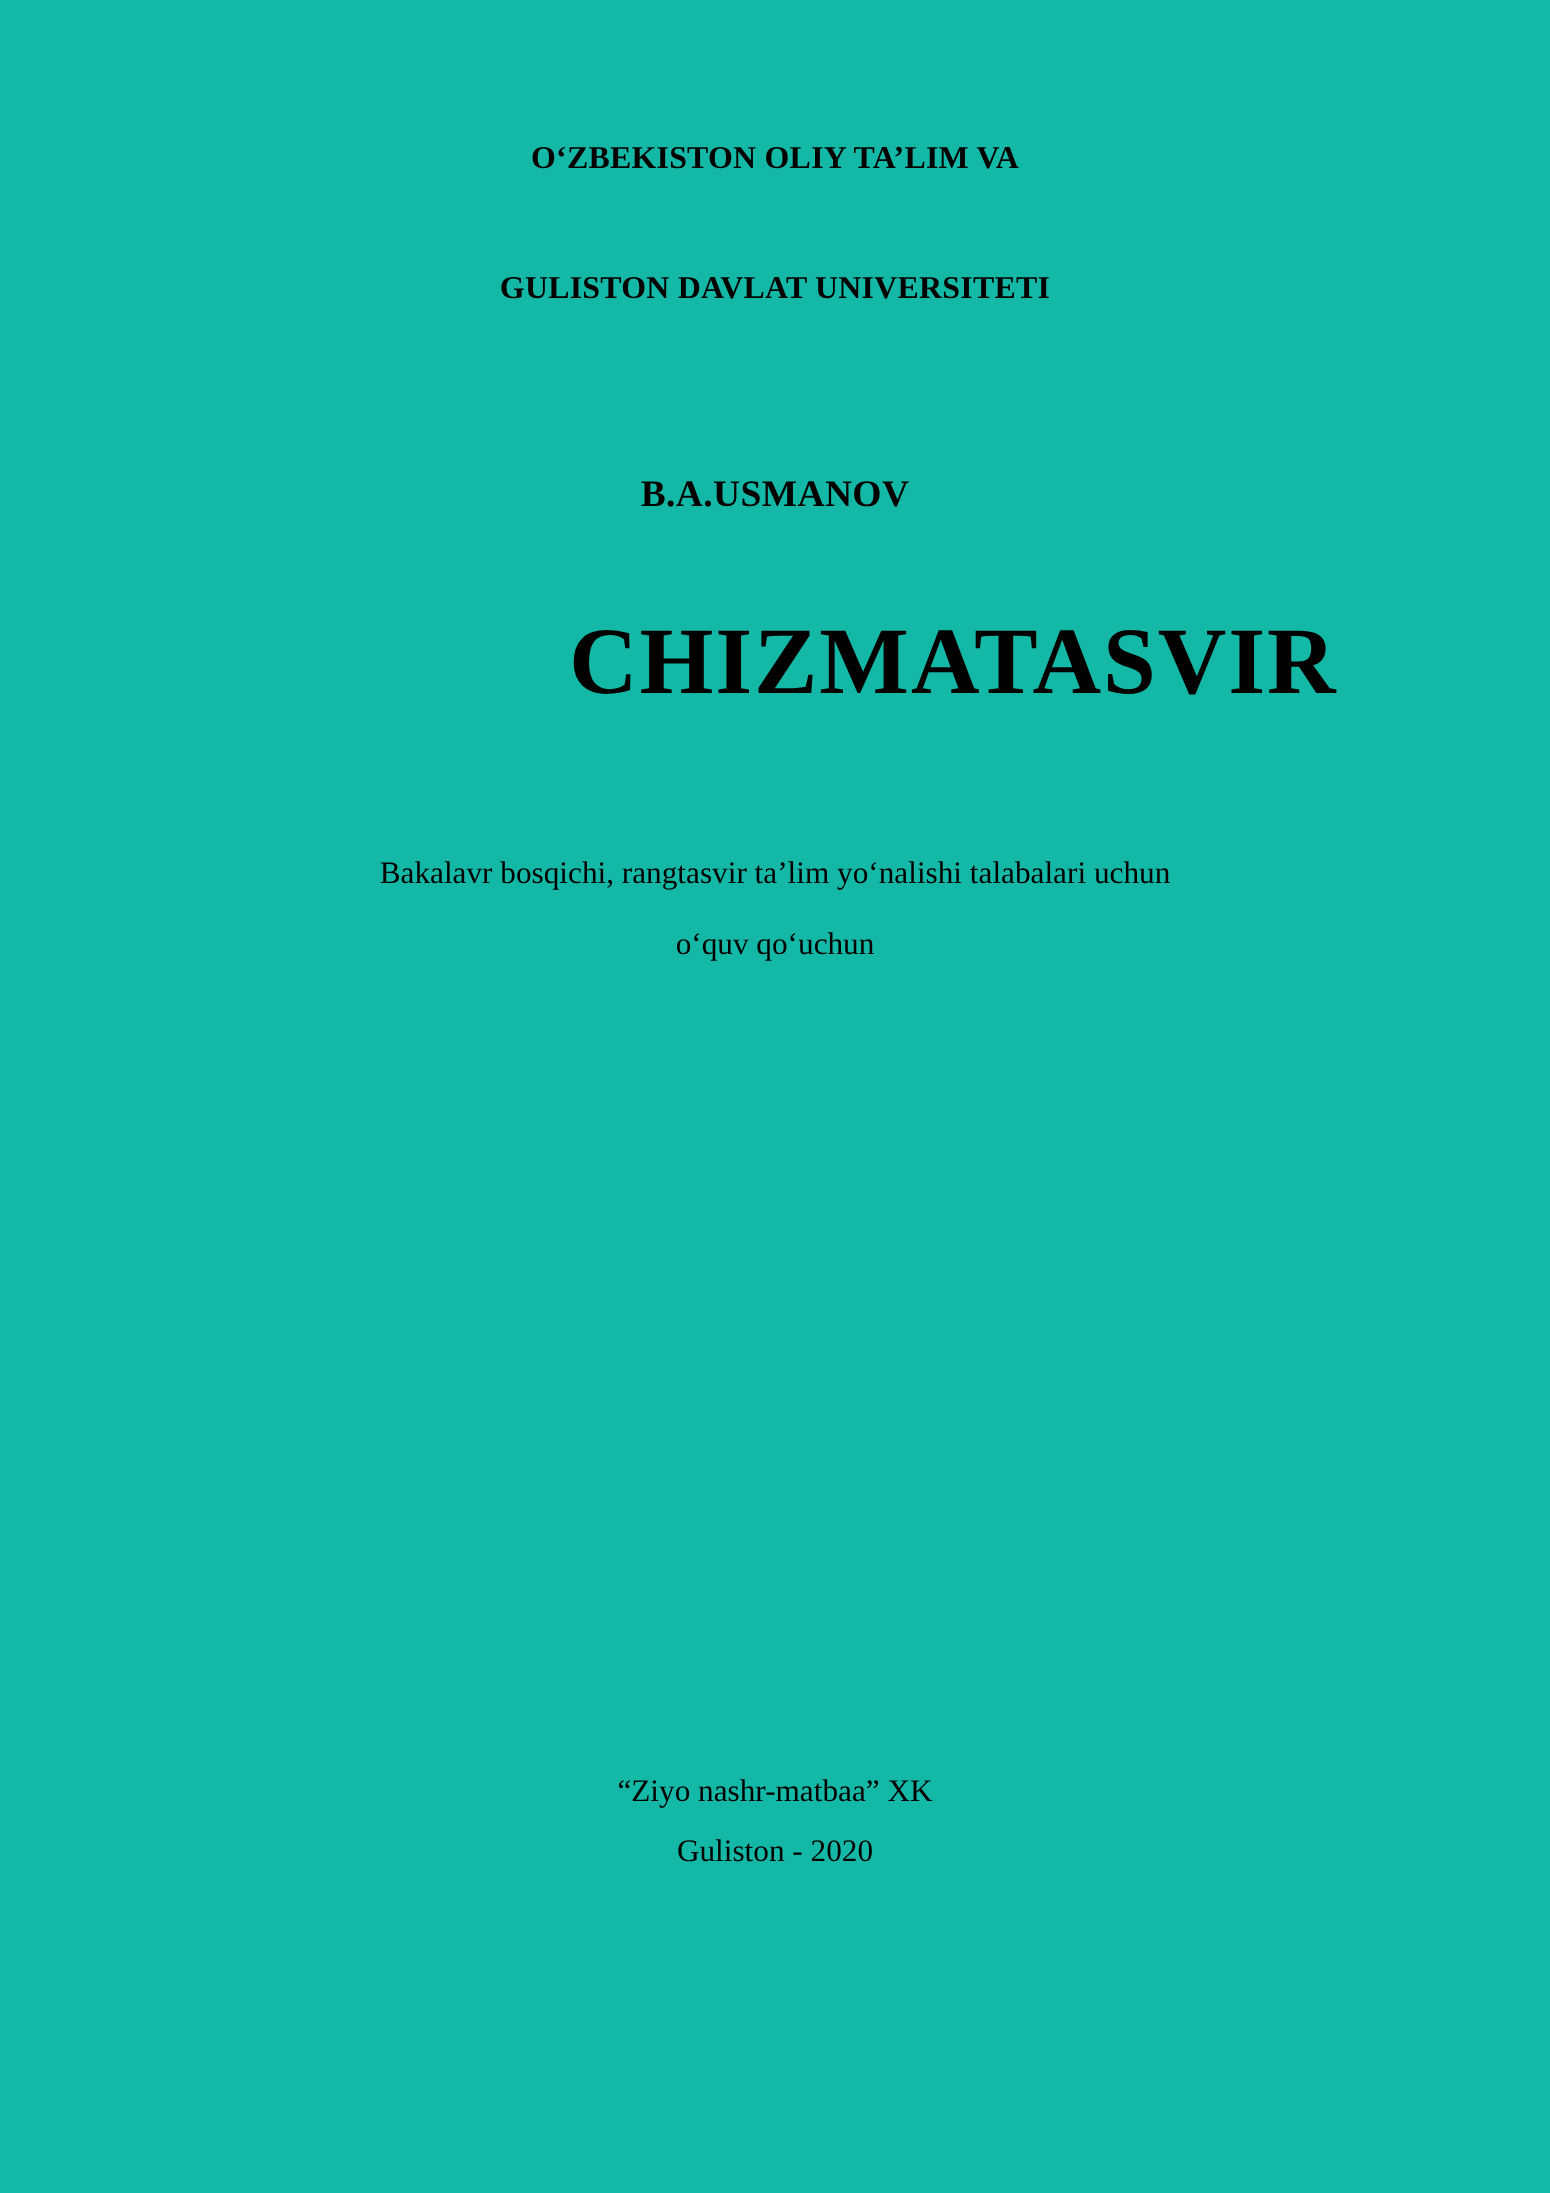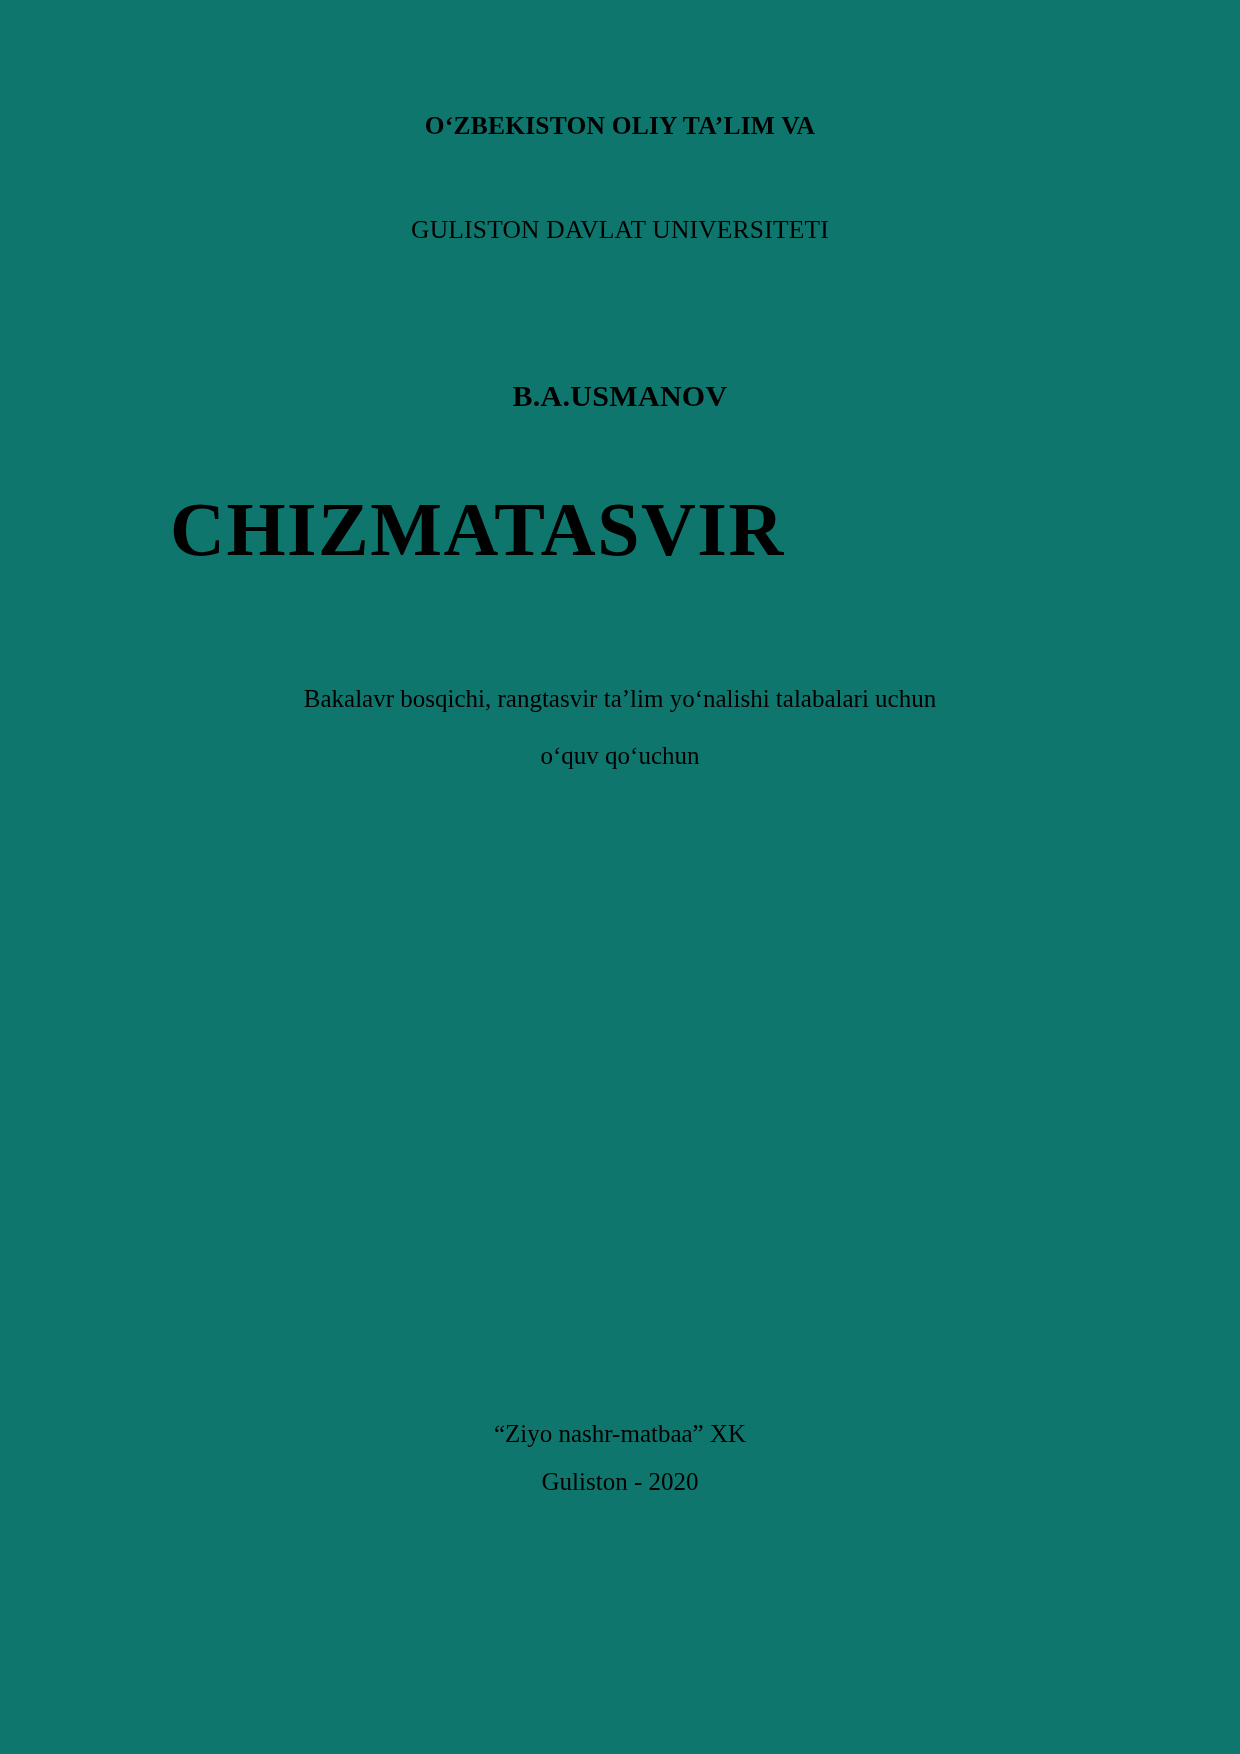--- a/index.html
+++ b/index.html
@@ -9,21 +9,21 @@
   }
   body {
     font-family: "Liberation Serif", serif;
     color: #000000;
   }
   .page {
     position: relative;
     width: 1240px;
     height: 1754px;
     margin: 0 auto;
-    background: #0f766e;
+    background: #14b8a6;
     overflow: hidden;
   }
   .content {
     position: absolute;
     left: 0;
     top: 0;
     width: 1240px;
     height: 1754px;
     box-sizing: border-box;
     padding: 100px 170px 60px 170px;
@@ -35,37 +35,37 @@
     font-size: 25.5px;
     letter-spacing: 0.2px;
     line-height: 52px;
     margin: 0;
   }
   .ministry .line {
     display: block;
   }
   .university {
     text-align: center;
-    font-weight: normal;
+    font-weight: bold;
     font-size: 25.5px;
     letter-spacing: 0.2px;
     margin: 52px 0 0 0;
     line-height: 52px;
   }
   .author {
     text-align: center;
     font-weight: bold;
     font-size: 30px;
     letter-spacing: 0.3px;
     margin: 118px 0 0 0;
     line-height: 44px;
     font-family: Liberation Serif, serif;
   }
   .maintitle {
-    text-align: left;
+    text-align: right;
     font-weight: bold;
     font-size: 76px;
     letter-spacing: 1.5px;
     margin: 64px 0 0 0;
     line-height: 94px;
   }
   .subtitle {
     text-align: center;
     font-size: 25px;
     line-height: 57px;

